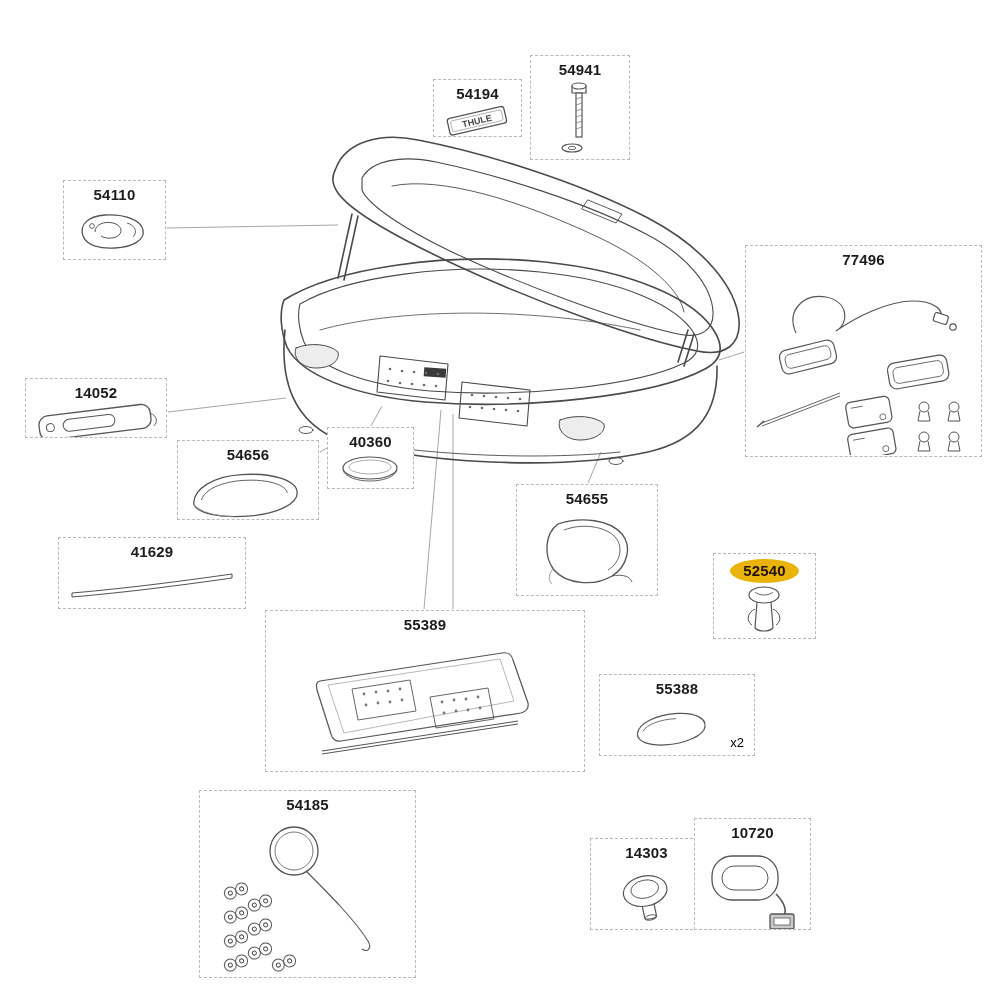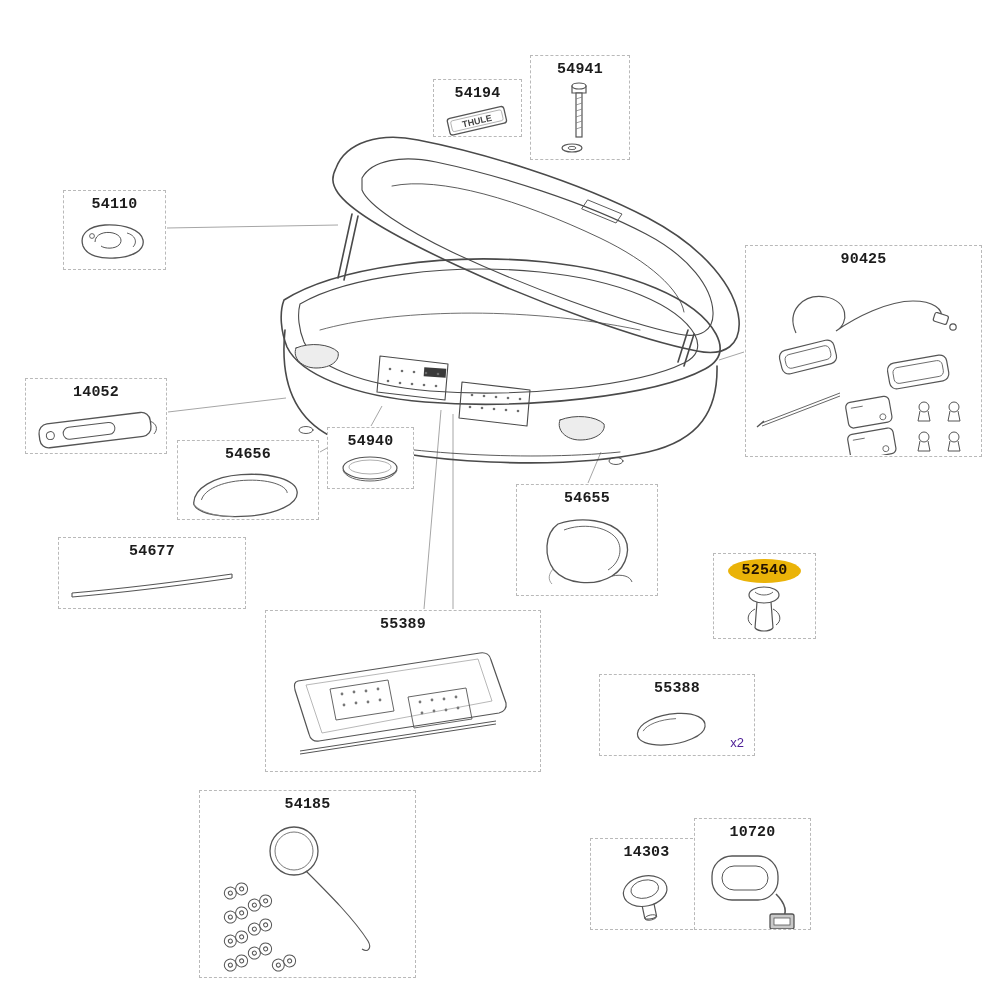--- a/index.html
+++ b/index.html
@@ -23,42 +23,41 @@
     align-items:center;
     padding-top:5px;
   }
   .part-label {
     font-size:15px;
     font-weight:bold;
     color:#1c1c1c;
     letter-spacing:.2px;
     line-height:1.2;
     z-index:2;
-    font-family:Liberation Mono, monospace;
   }
   .part-label.highlight {
     background:#eab308;
     border-radius:50%;
     padding:3px 13px;
     color:#221203;
   }
   .illus {
     flex:1;
     width:100%;
     display:flex;
     align-items:center;
     justify-content:center;
     overflow:hidden;
   }
   .qty-note {
     position:absolute;
     right:10px;
     bottom:5px;
     font-size:13px;
-    color:#4c1d95;
+    color:#000000;
   }
 </style>
 </head>
 <body>
 
 <svg id="main-drawing" width="1000" height="1000" viewBox="0 0 1000 1000">
 
   <g stroke="#a6a6a6" stroke-width="1" fill="none">
     <line x1="167" y1="228" x2="338" y2="225"></line>
     <line x1="168" y1="412" x2="286" y2="398"></line>
@@ -157,36 +156,36 @@
           <line x1="44" y1="43" x2="50" y2="41"></line>
             <line x1="44" y1="49" x2="50" y2="47"></line>
         </g>
         <ellipse cx="40" cy="68" rx="10" ry="4"></ellipse>
         <ellipse cx="40" cy="68" rx="4" ry="1.6" fill="none" stroke-width="0.9"></ellipse>
       </g>
     </svg>
   </div>
 </div>
 
-<div class="part-box" style="left:63px; top:190px; width:103px; height:80px;">
+<div class="part-box" style="left:63px; top:180px; width:103px; height:80px;">
   <span class="part-label">54110</span>
   <div class="illus">
     <svg width="99" height="52" viewBox="0 0 99 52">
       <g stroke="#555" fill="none" stroke-width="1.3">
         <path d="M18,30 C14,18 24,10 40,9 C60,8 76,14 78,24 C80,34 68,41 50,42 C36,43 22,40 18,30 Z" fill="#fff"></path>
         <path d="M30,26 C30,18 40,15 48,17 C56,19 58,25 54,29 C50,33 40,33 36,30" stroke-width="1"></path>
         <path d="M62,17 C70,19 73,26 68,31" stroke-width="0.9"></path>
         <circle cx="27" cy="20" r="2.4" stroke-width="0.9"></circle>
       </g>
     </svg>
   </div>
 </div>
 
 <div class="part-box" style="left:745px; top:245px; width:237px; height:212px;">
-  <span class="part-label">90425</span>
+  <span class="part-label">77496</span>
   <div class="illus">
     <svg width="231" height="184" viewBox="0 0 231 184">
       <g stroke="#555" fill="none" stroke-width="1.2">
         <path d="M48,62 C38,40 55,22 78,26 C100,30 102,52 88,60 C108,46 140,30 165,30 C185,30 196,38 193,48"></path>
         <rect x="186" y="43" width="14" height="9" rx="2" transform="rotate(18 193 47)" fill="#fff"></rect>
         <circle cx="205" cy="56" r="3.2"></circle>
         <g transform="rotate(-14 60 86)">
           <rect x="32" y="74" width="56" height="24" rx="7" fill="#fff"></rect>
           <rect x="37" y="79" width="46" height="14" rx="5" stroke-width="0.8"></rect>
         </g>
@@ -222,21 +221,21 @@
           <g transform="translate(206,166)">
               <circle cx="0" cy="0" r="5"></circle>
               <path d="M-4,4 L-6,14 M4,4 L6,14 M-6,14 L6,14"></path>
             </g>
         </g>
       </g>
     </svg>
   </div>
 </div>
 
-<div class="part-box" style="left:25px; top:378px; width:142px; height:76px;">
+<div class="part-box" style="left:25px; top:378px; width:142px; height:60px;">
   <span class="part-label">14052</span>
   <div class="illus">
     <svg width="138" height="48" viewBox="0 0 138 48">
       <g transform="rotate(-7 69 26)" stroke="#555" fill="none">
         <rect x="12" y="14" width="112" height="24" rx="9" fill="#fff" stroke-width="1.3"></rect>
         <rect x="36" y="20" width="52" height="12" rx="6" stroke-width="1"></rect>
         <circle cx="23" cy="26" r="4" stroke-width="1"></circle>
         <path d="M124,24 c6,3 7,9 2,13" stroke-width="0.9"></path>
       </g>
     </svg>
@@ -250,21 +249,21 @@
       <g transform="rotate(-6 69 30)" stroke="#555" fill="none">
         <path d="M14,34 C16,20 36,10 64,11 C94,12 118,22 118,34 C118,46 96,54 66,53 C40,52 18,46 14,36 Z" fill="#fff" stroke-width="1.3"></path>
         <path d="M22,32 C26,22 44,16 66,17 C90,18 108,26 108,34" stroke-width="0.9"></path>
         <path d="M14,36 C20,44 34,50 52,52" stroke="#888" stroke-width="0.8"></path>
       </g>
     </svg>
   </div>
 </div>
 
 <div class="part-box" style="left:327px; top:427px; width:87px; height:62px;">
-  <span class="part-label">54940</span>
+  <span class="part-label">40360</span>
   <div class="illus">
     <svg width="83" height="34" viewBox="0 0 83 34">
       <ellipse cx="41" cy="15" rx="27" ry="11" fill="#fff" stroke="#555" stroke-width="1.2"></ellipse>
       <ellipse cx="41" cy="14" rx="21" ry="7" fill="none" stroke="#999" stroke-width="0.8"></ellipse>
       <path d="M14,17 C16,24 28,28 41,28 C54,28 66,24 68,17" fill="none" stroke="#555" stroke-width="0.9"></path>
     </svg>
   </div>
 </div>
 
 <div class="part-box" style="left:516px; top:484px; width:142px; height:112px;">
@@ -275,21 +274,21 @@
         <path d="M40,14 C64,6 92,10 104,24 C114,36 110,56 94,66 C76,77 48,74 36,60 C26,47 26,24 40,14 Z" fill="#fff"></path>
         <path d="M46,20 C64,13 88,16 98,28 C105,37 103,52 90,60" stroke-width="0.9"></path>
         <path d="M94,66 C104,64 112,66 114,72" stroke-width="0.9"></path>
         <path d="M36,58 C30,64 30,70 34,74" stroke="#888" stroke-width="0.8"></path>
       </g>
     </svg>
   </div>
 </div>
 
 <div class="part-box" style="left:58px; top:537px; width:188px; height:72px;">
-  <span class="part-label">54677</span>
+  <span class="part-label">41629</span>
   <div class="illus">
     <svg width="184" height="44" viewBox="0 0 184 44">
       <g stroke="#555" fill="none" stroke-width="1.1">
         <path d="M12,30 C60,26 130,17 172,11"></path>
         <path d="M12,34 C60,30 130,21 172,15"></path>
         <path d="M12,30 L12,34 M172,11 L172,15"></path>
       </g>
     </svg>
   </div>
 </div>
@@ -302,21 +301,21 @@
         <ellipse cx="49" cy="11" rx="15" ry="8" fill="#fff"></ellipse>
         <path d="M40,8 C44,12 54,12 58,8" stroke-width="0.9"></path>
         <path d="M42,18 L40,44 M56,18 L58,44"></path>
         <path d="M40,25 C32,29 31,37 37,41 M58,25 C66,29 67,37 61,41" stroke-width="1"></path>
         <path d="M40,44 C44,48 54,48 58,44"></path>
       </g>
     </svg>
   </div>
 </div>
 
-<div class="part-box" style="left:265px; top:610px; width:276px; height:162px;align-items:center;">
+<div class="part-box" style="left:265px; top:610px; width:320px; height:162px;align-items:center;">
   <span class="part-label">55389</span>
   <div class="illus">
     <svg width="270" height="132" viewBox="0 0 270 132">
       <g stroke="#555" fill="none" stroke-width="1.2">
         <path d="M30,44 L212,16 C218,15 222,18 223,23 L238,66 C239,71 236,75 231,76 L51,104 C46,105 42,102 41,97 L27,53 C26,48 26,45 30,44 Z" fill="#fff"></path>
         <path d="M38,48 L210,22 L224,64 L54,96 Z" stroke="#9a9a9a" stroke-width="0.7"></path>
         <path d="M62,52 L120,43 L126,74 L68,83 Z" stroke-width="0.9"></path>
         <path d="M140,60 L198,51 L204,82 L146,91 Z" stroke-width="0.9"></path>
         <path d="M32,114 L228,84 M32,117 L228,87" stroke-width="1"></path>
       </g>

